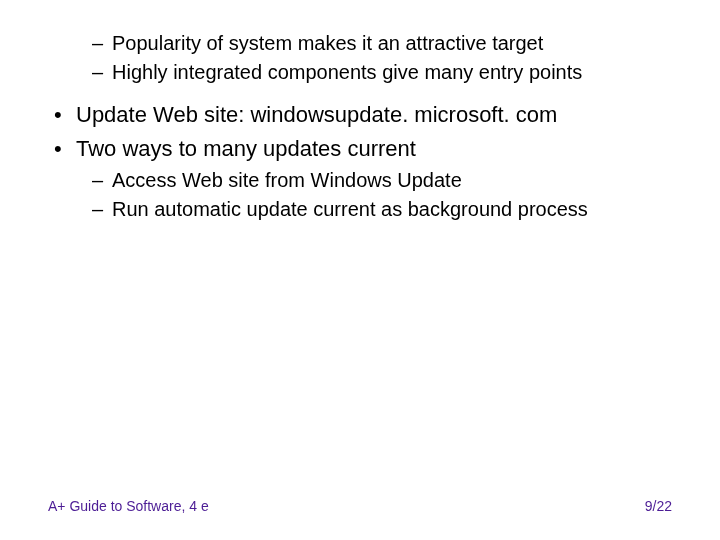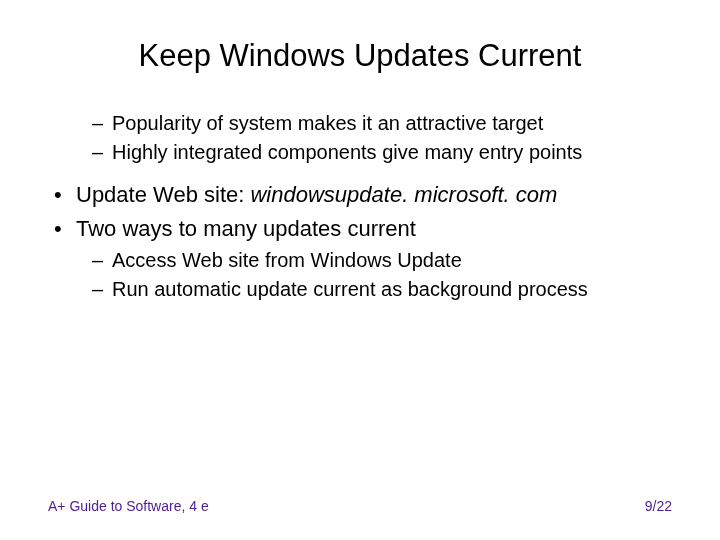--- a/index.html
+++ b/index.html
@@ -56,38 +56,36 @@
     .bullet-l2::before {
       content: "–";
       position: absolute;
       left: 0;
       top: 0;
     }
     .group-gap {
       margin-top: 14px;
     }
     .italic-part {
-      font-style: italic;
     }
     .footer {
       position: absolute;
       bottom: 26px;
       left: 48px;
       right: 48px;
       display: flex;
       justify-content: space-between;
       font-size: 14px;
       color: #4c1d95;
     }
   </style>
 </head>
 <body>
 
 <div class="slide">
-  <h1 class="title">Keep Windows Updates Current</h1>
 
   <div class="content">
 
     <div class="bullet-l2">
       <span>Popularity of system makes it an attractive target</span>
     </div>
     <div class="bullet-l2">
       <span>Highly integrated components give many entry points</span>
     </div>
 

